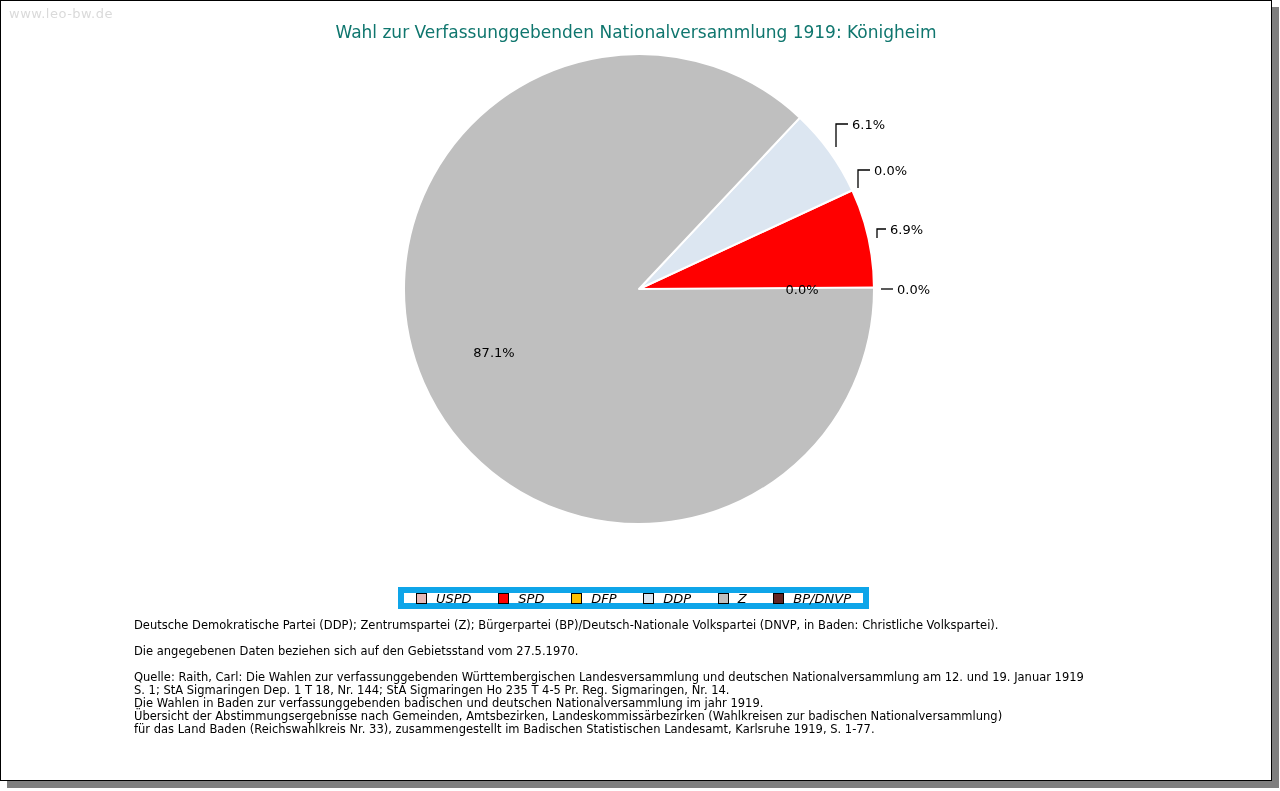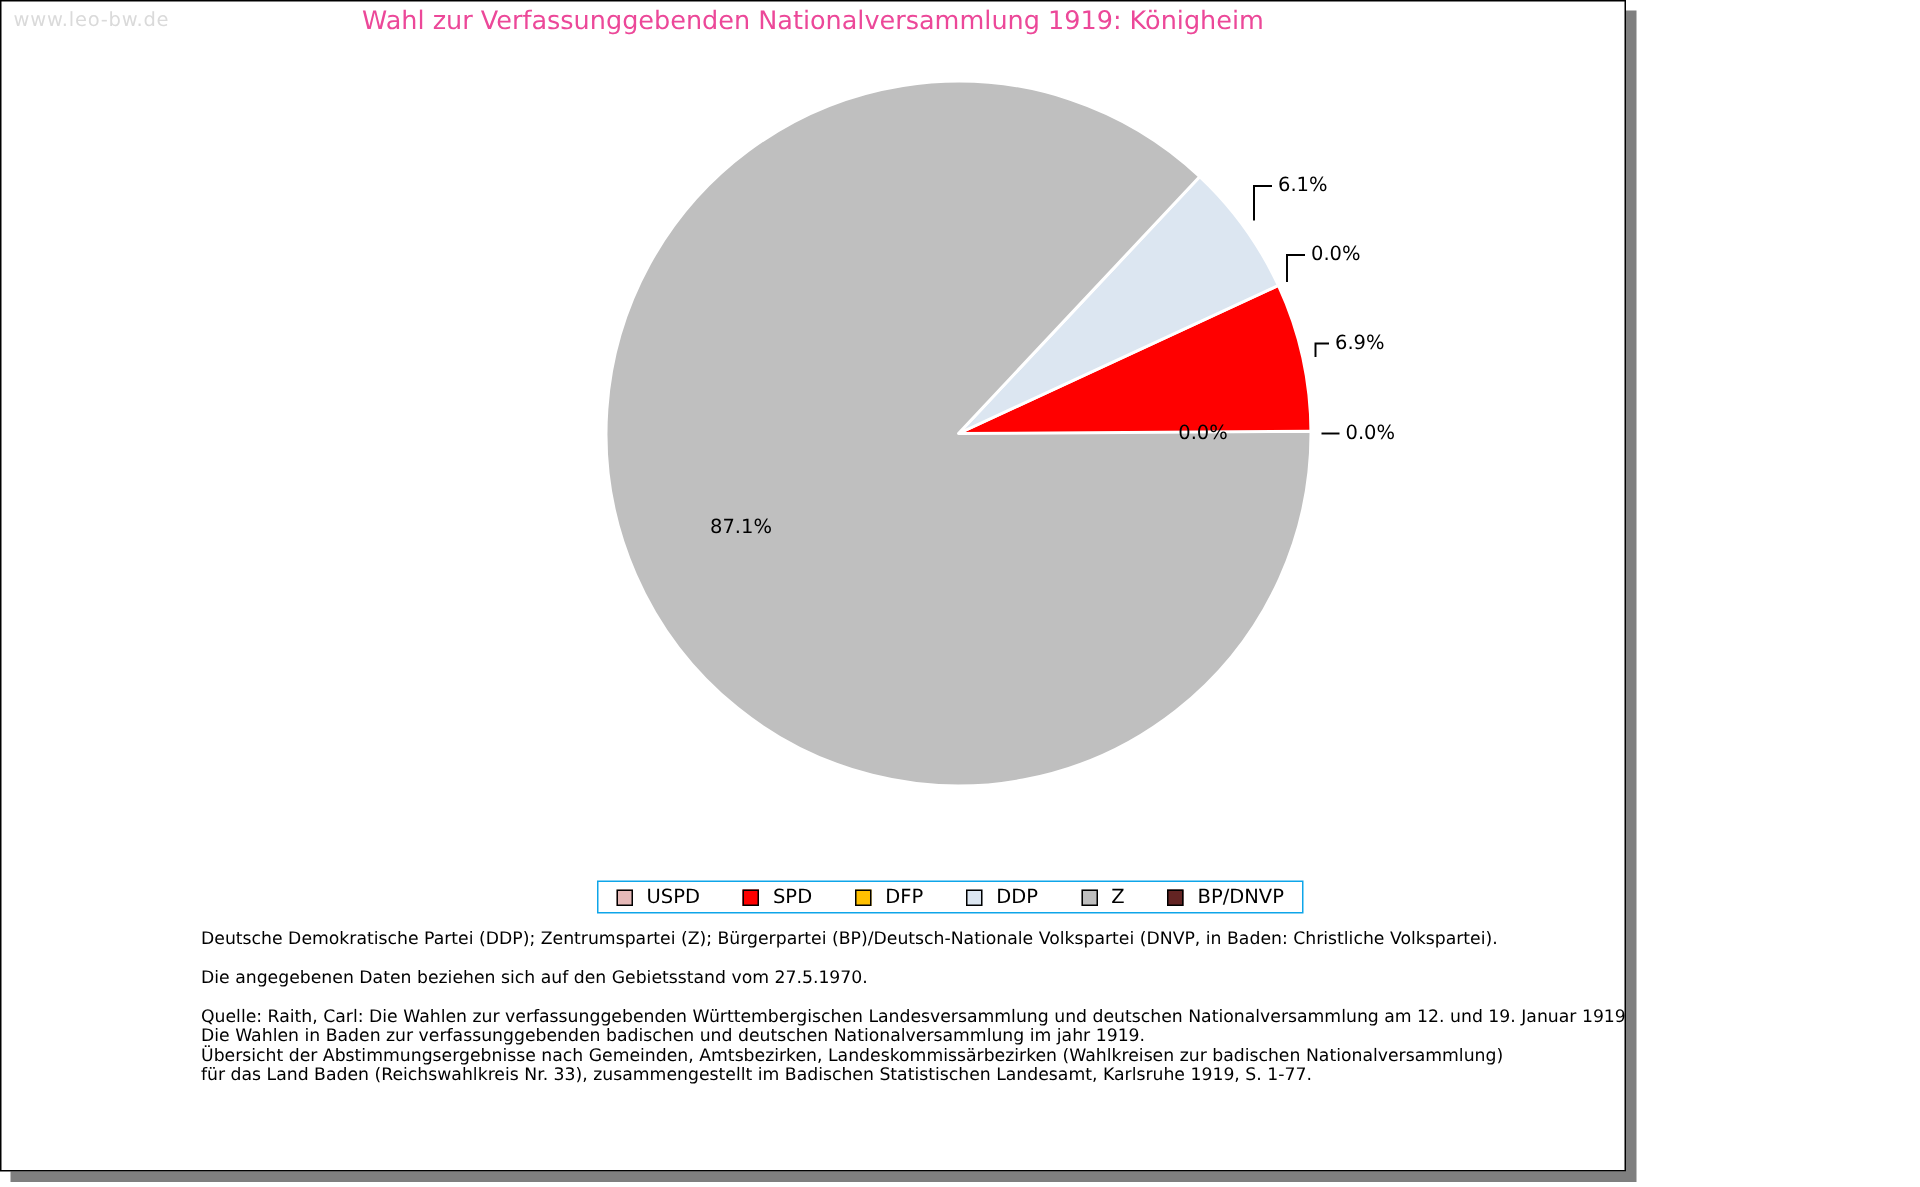--- a/index.html
+++ b/index.html
@@ -1,51 +1,52 @@
 <!DOCTYPE html>
 <html><head>
 <meta charset="utf-8">
 <style>
   * { margin:0; padding:0; box-sizing:border-box; }
   html,body { width:1280px; height:791px; background:#ffffff; overflow:hidden; }
   body { position:relative; font-family:"DejaVu Sans", sans-serif; color:#000; }
 
   .page {
     position:absolute; left:0; top:0;
-    width:1084px; height:781px;
+    width:1272px; height:781px;
     background:#ffffff;
     border:1px solid #000;
     box-shadow:7px 7px 0 #7f7f7f;
   }
 
   .watermark {
     position:absolute; left:8px; top:5px;
     font-size:13px; color:#dadada; letter-spacing:0.5px;
   }
 
   .chart-title {
-    position:absolute; left:0; top:3px; width:100%;
-    text-align:center; font-size:17px; color:#ec4899;
+    position:absolute; left:0; top:21px; width:100%;
+    text-align:center; font-size:17px; color:#0f766e;
   }
 
   svg.pie-svg {
     position:absolute; left:0; top:0;
     width:1272px; height:578px;
   }
   svg.pie-svg text {
     font-family:"DejaVu Sans", sans-serif;
     font-size:13px; fill:#000;
   }
 
   .legend {
     position:absolute; left:397px; top:586px;
     width:471px; height:22px;
-    border:1px solid #0ea5e9; background:#fff;
+    border:6px solid #0ea5e9; background:#fff;
     display:flex; align-items:center; justify-content:space-between;
     padding:0 12px;
+    font-style:italic;
   }
   .legend-item { display:flex; align-items:center; gap:9px; font-size:13px; }
   .swatch { width:11px; height:11px; border:1px solid #000; display:inline-block; flex:none; }
 
   .footer {
     position:absolute; left:133px; top:618px;
     font-size:11.5px; line-height:13px; color:#000;
     width:1060px;
   }
   .footer .para { margin:0 0 13px 0; }
@@ -100,18 +101,19 @@
       </div>
     </div>
 
   <div class="footer">
     <div class="para" id="abbrev">
         <div>Deutsche Demokratische Partei (DDP); Zentrumspartei (Z); Bürgerpartei (BP)/Deutsch-Nationale Volkspartei (DNVP, in Baden: Christliche Volkspartei).</div>
       </div>
     <div class="para">Die angegebenen Daten beziehen sich auf den Gebietsstand vom 27.5.1970.</div>
     <div class="para" id="source">
         <div>Quelle: Raith, Carl: Die Wahlen zur verfassunggebenden Württembergischen Landesversammlung und deutschen Nationalversammlung am 12. und 19. Januar 1919</div>
+        <div>S. 1; StA Sigmaringen Dep. 1 T 18, Nr. 144; StA Sigmaringen Ho 235 T 4-5 Pr. Reg. Sigmaringen, Nr. 14.</div>
         <div>Die Wahlen in Baden zur verfassunggebenden badischen und deutschen Nationalversammlung im jahr 1919.</div>
         <div>Übersicht der Abstimmungsergebnisse nach Gemeinden, Amtsbezirken, Landeskommissärbezirken (Wahlkreisen zur badischen Nationalversammlung)</div>
         <div>für das Land Baden (Reichswahlkreis Nr. 33), zusammengestellt im Badischen Statistischen Landesamt, Karlsruhe 1919, S. 1-77.</div>
       </div>
   </div>
 </div>
 
 </body></html>

